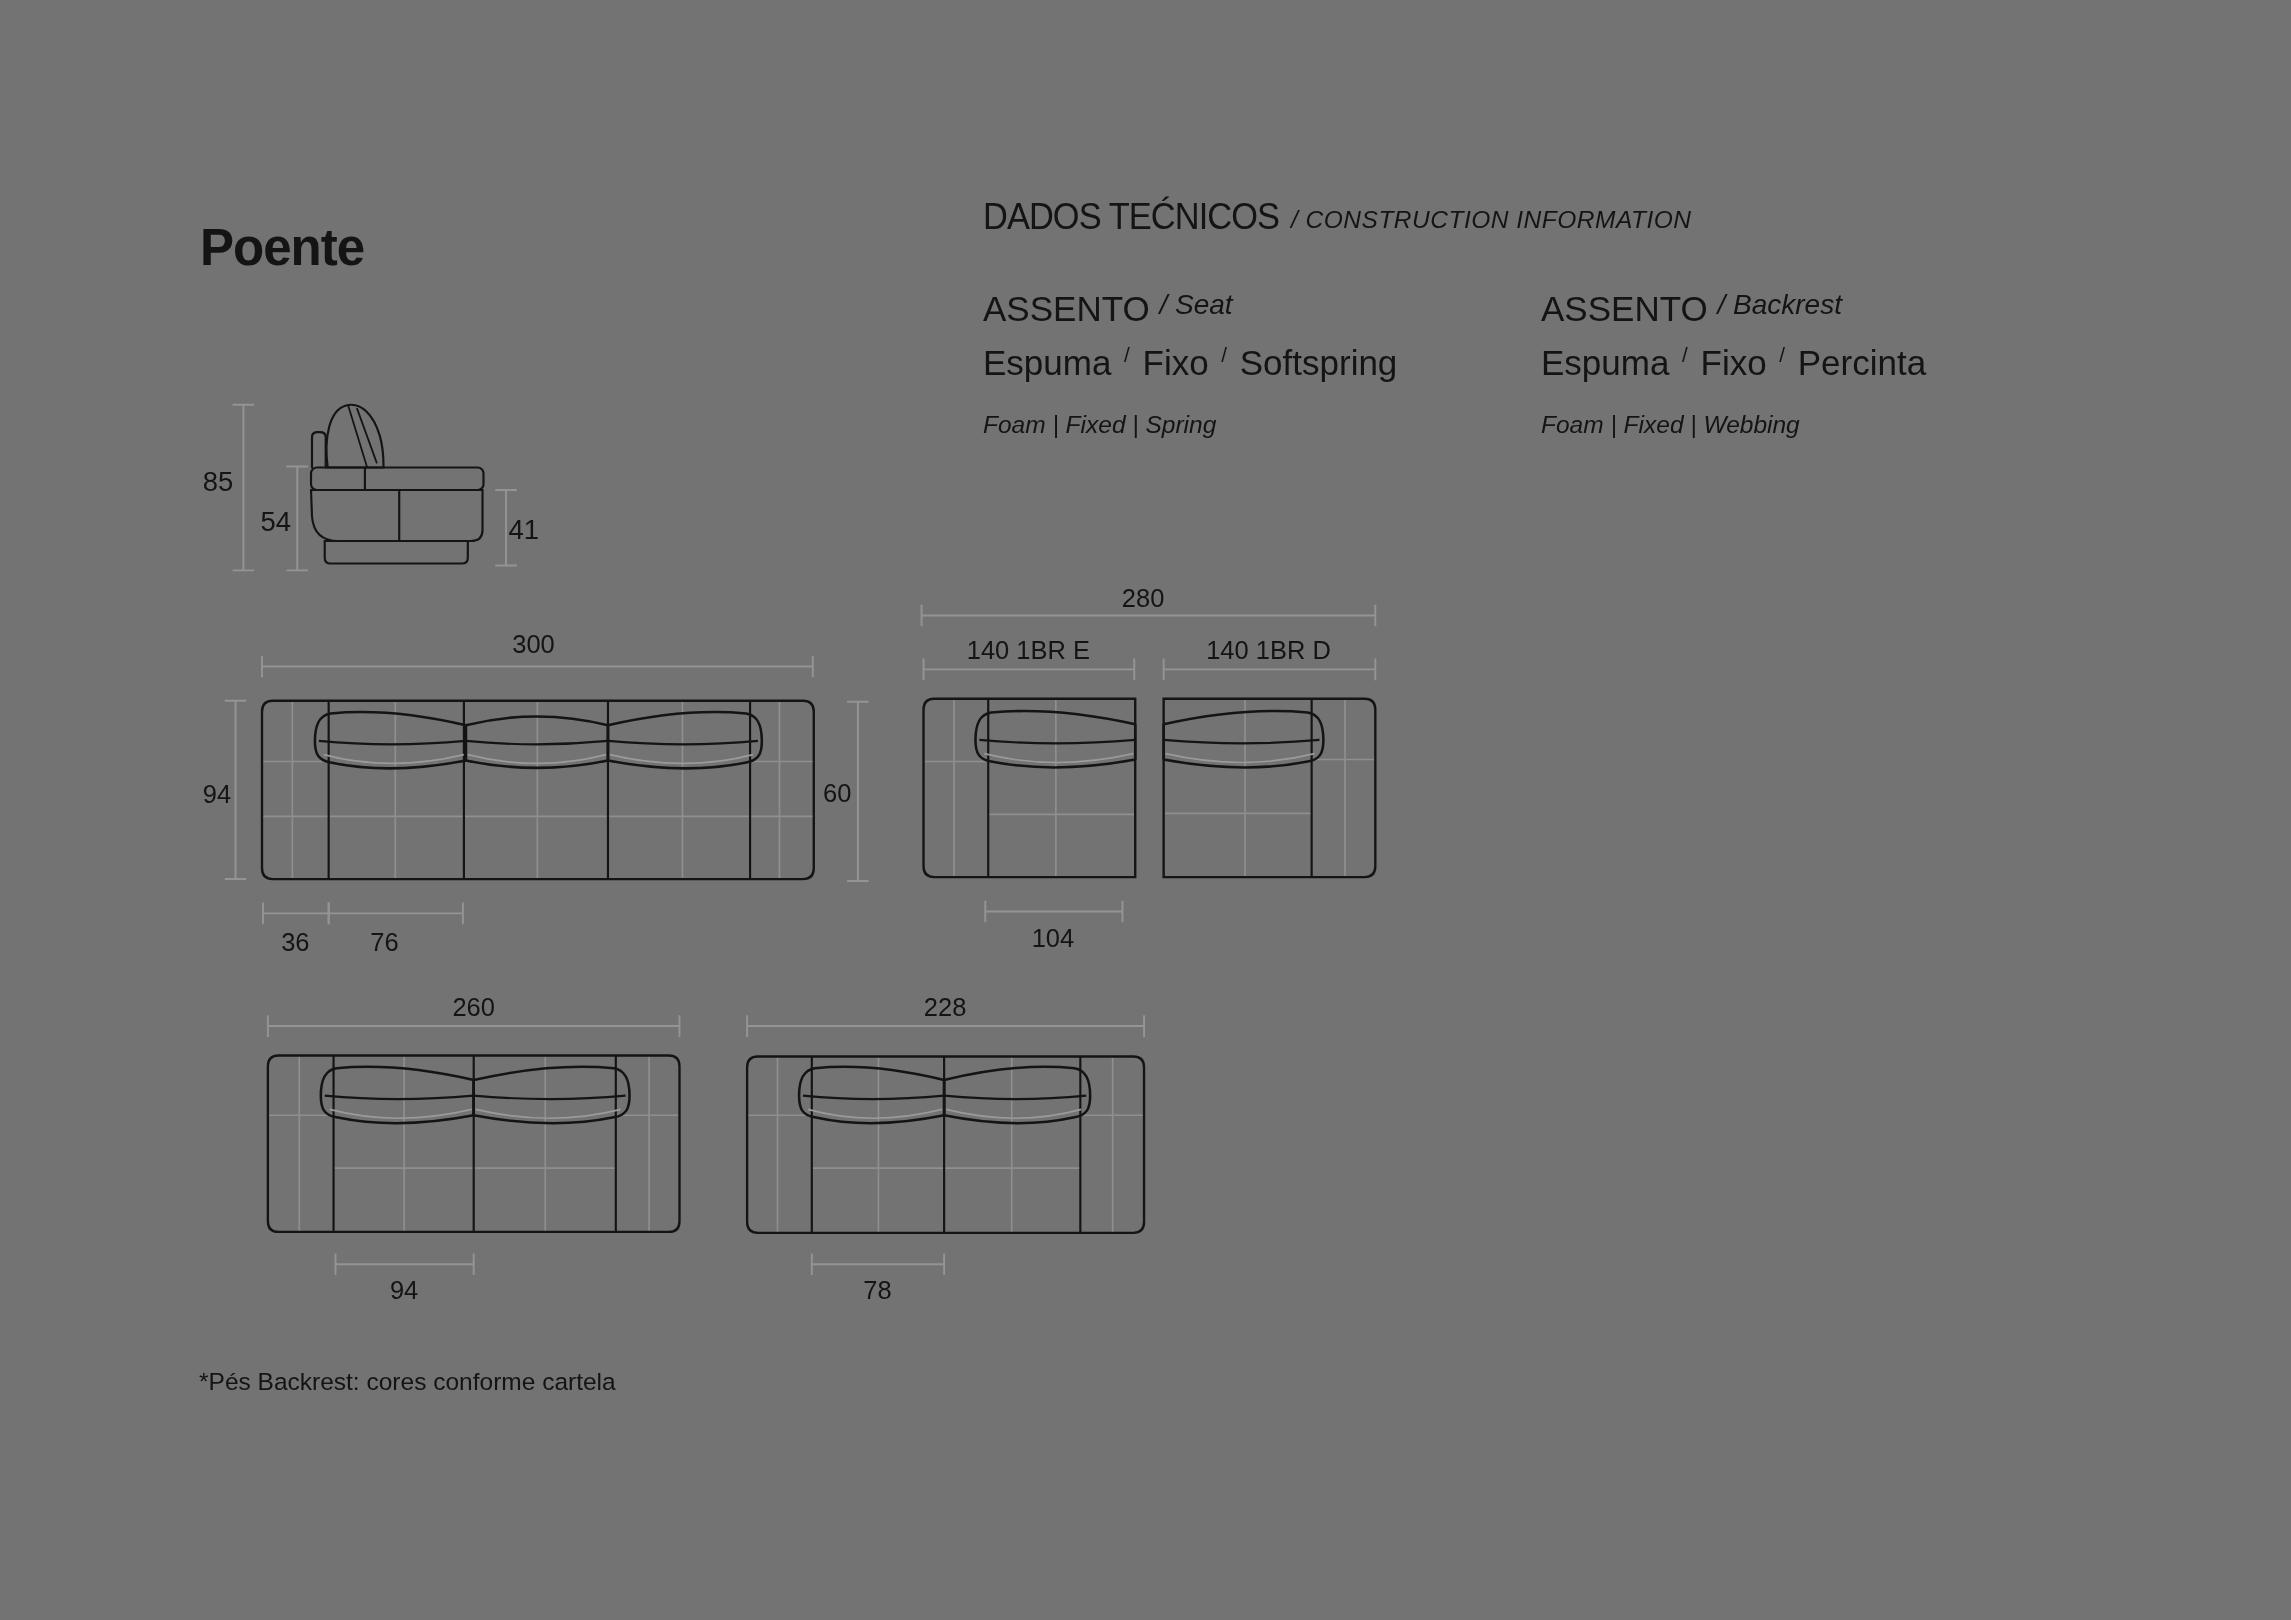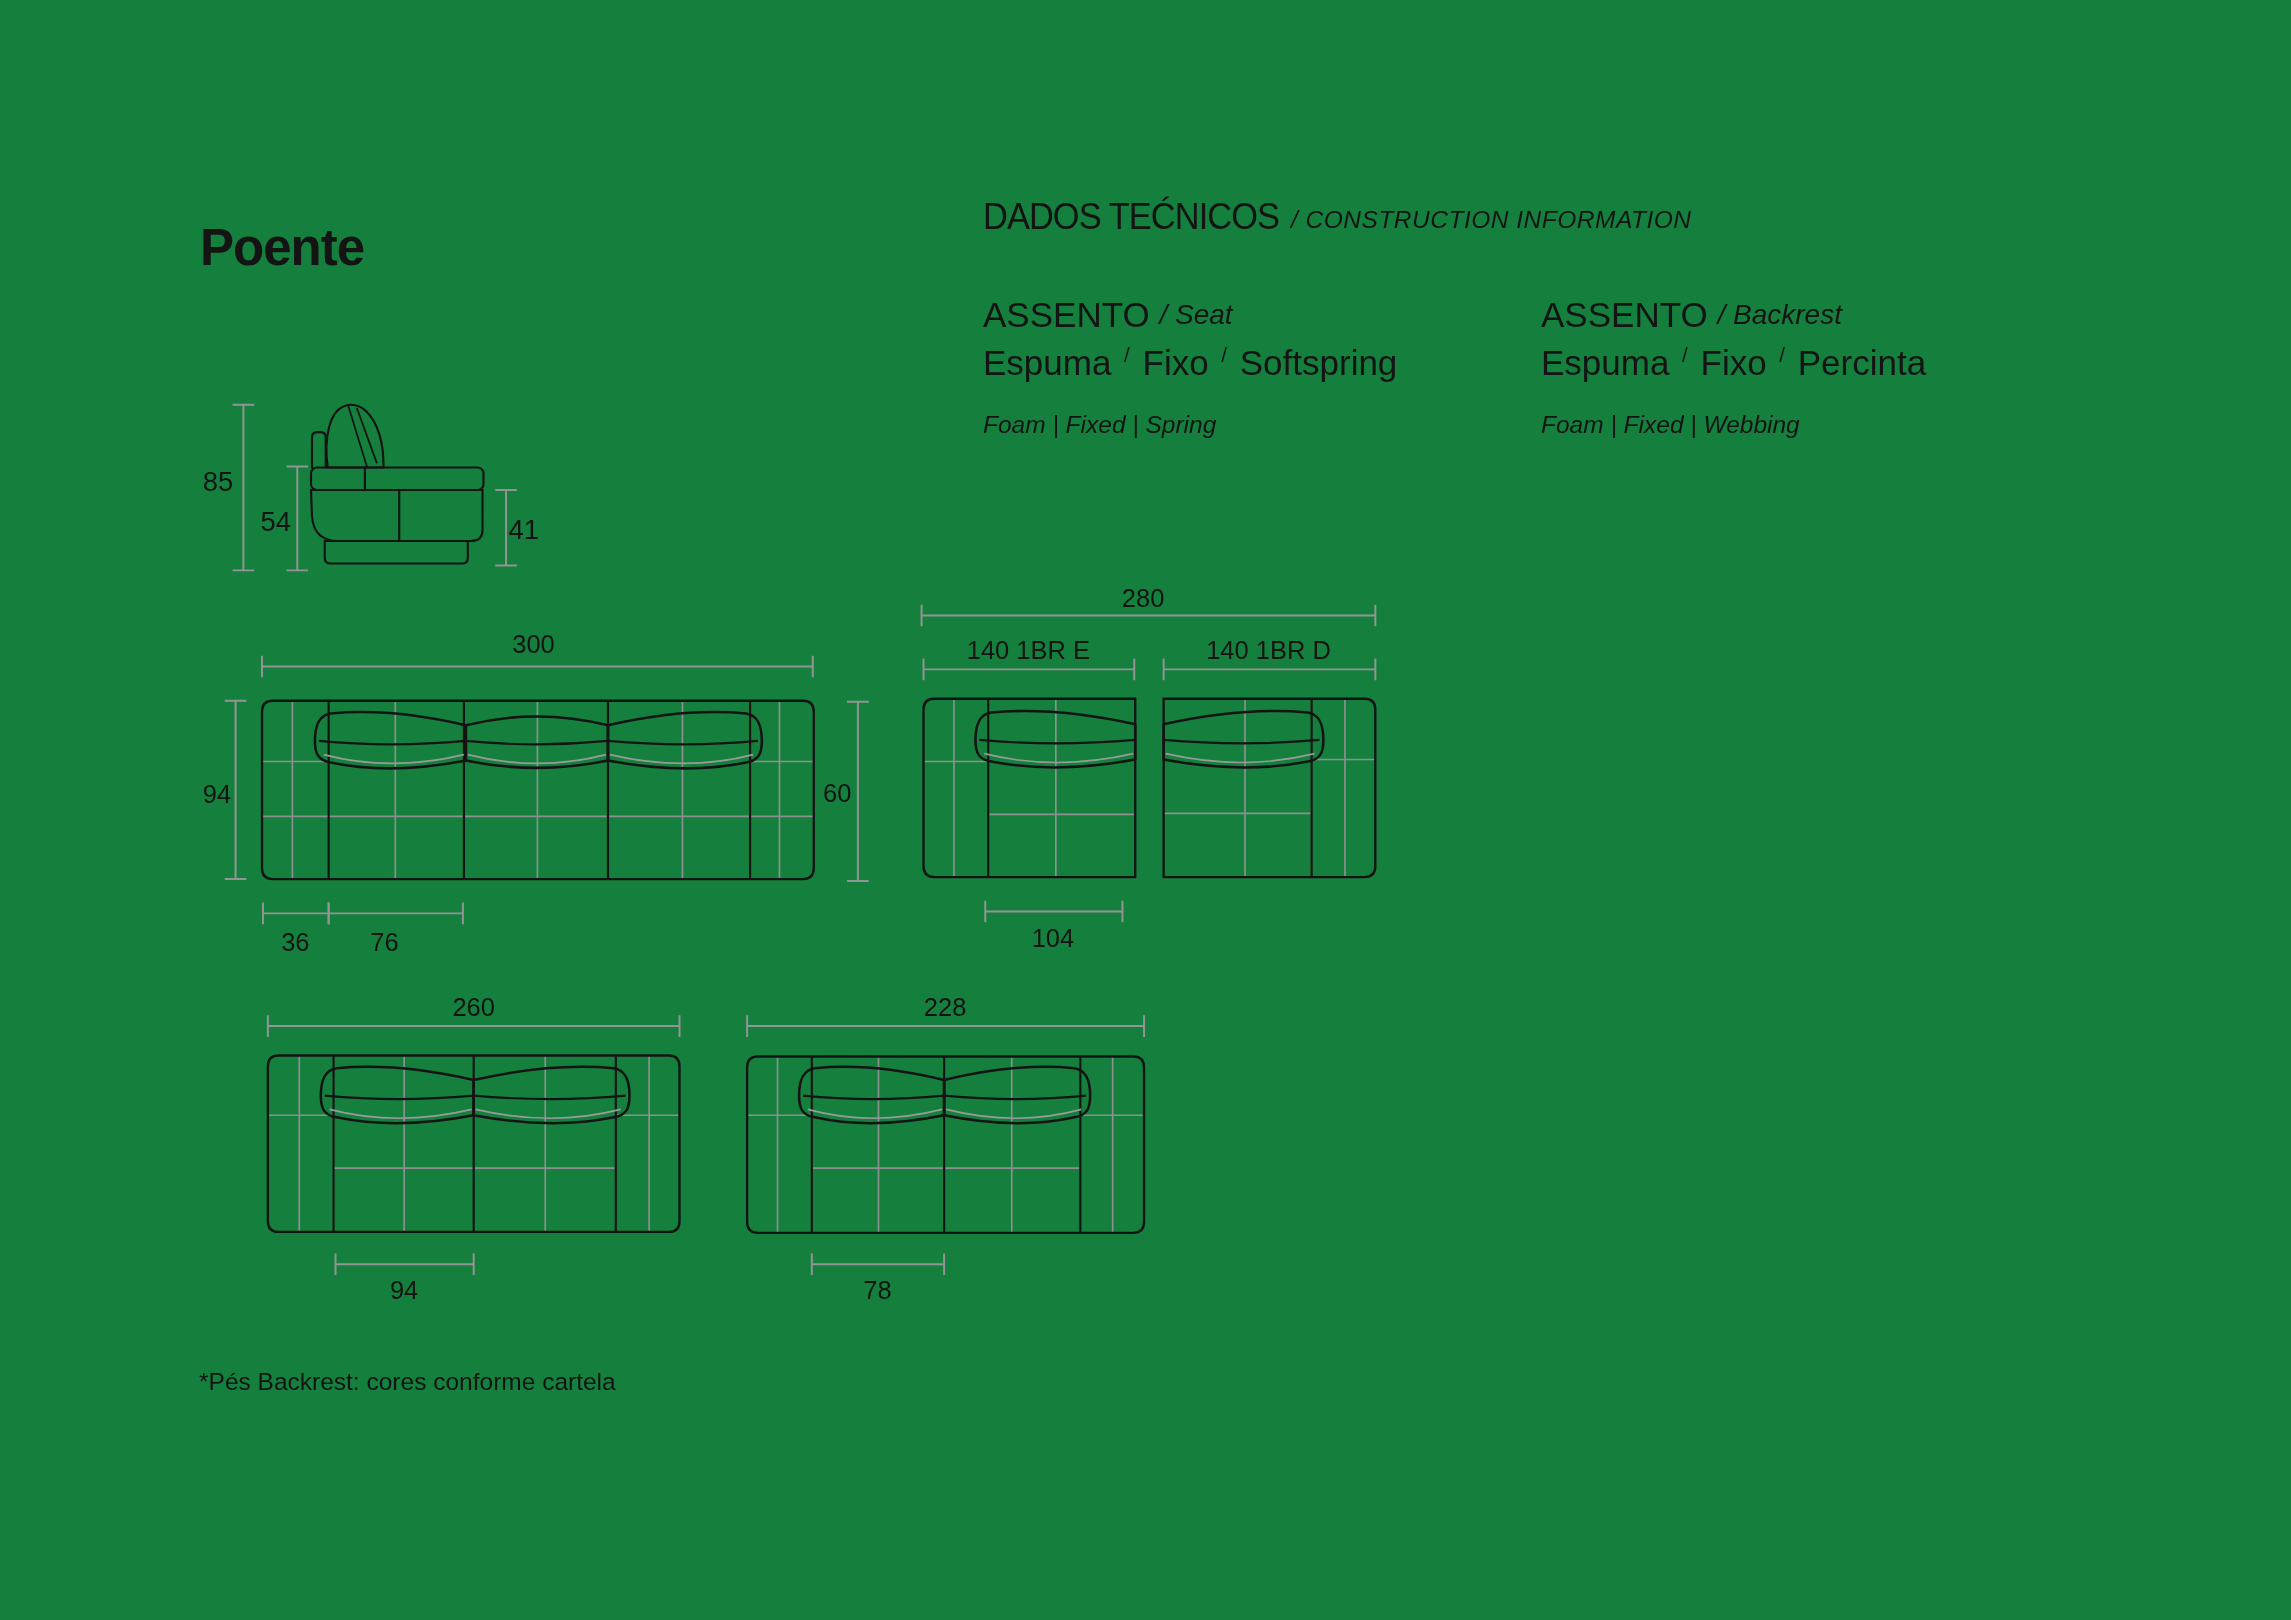--- a/index.html
+++ b/index.html
@@ -1,26 +1,26 @@
 <!DOCTYPE html>
 <html><head>
 <meta charset="utf-8">
 <style>
   html,body{margin:0;padding:0;background:#fff;}
-  .page{position:relative;width:2292px;height:1620px;background:#15803d;overflow:hidden;
+  .page{position:relative;width:2292px;height:1620px;background:#737373;overflow:hidden;
         font-family:"Liberation Sans",sans-serif;color:#141414;}
   .abs{position:absolute;}
   .title{left:200px;top:184px;font-size:51px;font-weight:700;letter-spacing:-1px;}
   .tech-head{left:983px;top:196px;font-size:37px;font-weight:400;letter-spacing:-1px;
              transform:scaleX(.93);transform-origin:left top;white-space:nowrap;}
   .tech-sub{left:1291px;top:206px;font-size:24.5px;font-style:italic;letter-spacing:0.5px;white-space:nowrap;}
   .spec-col{display:flex;flex-direction:column;white-space:nowrap;}
   .col-seat{left:983px;top:289px;}
   .col-back{left:1541px;top:289px;}
-  .spec-head{display:flex;align-items:center;gap:9.8px;font-size:35px;height:51px;}
+  .spec-head{display:flex;align-items:flex-start;gap:9.8px;font-size:35px;height:51px;}
   .spec-head .en{font-size:28px;font-style:italic;}
   .spec-mats{display:flex;align-items:flex-start;font-size:35px;height:49px;margin-top:2.9px;}
   .spec-mats .sep{font-size:20.6px;margin:0 12.7px;}
   .spec-en{font-size:24.5px;font-style:italic;margin-top:19px;}
   .footnote{left:199px;top:1368px;font-size:24.5px;}
   svg.diagram{position:absolute;left:0;top:0;}
   svg .dim-label{font-family:"Liberation Sans",sans-serif;font-size:26px;fill:#141414;text-anchor:middle;}
   svg .dim-label.side{font-size:28px;}
 </style>
 </head>

